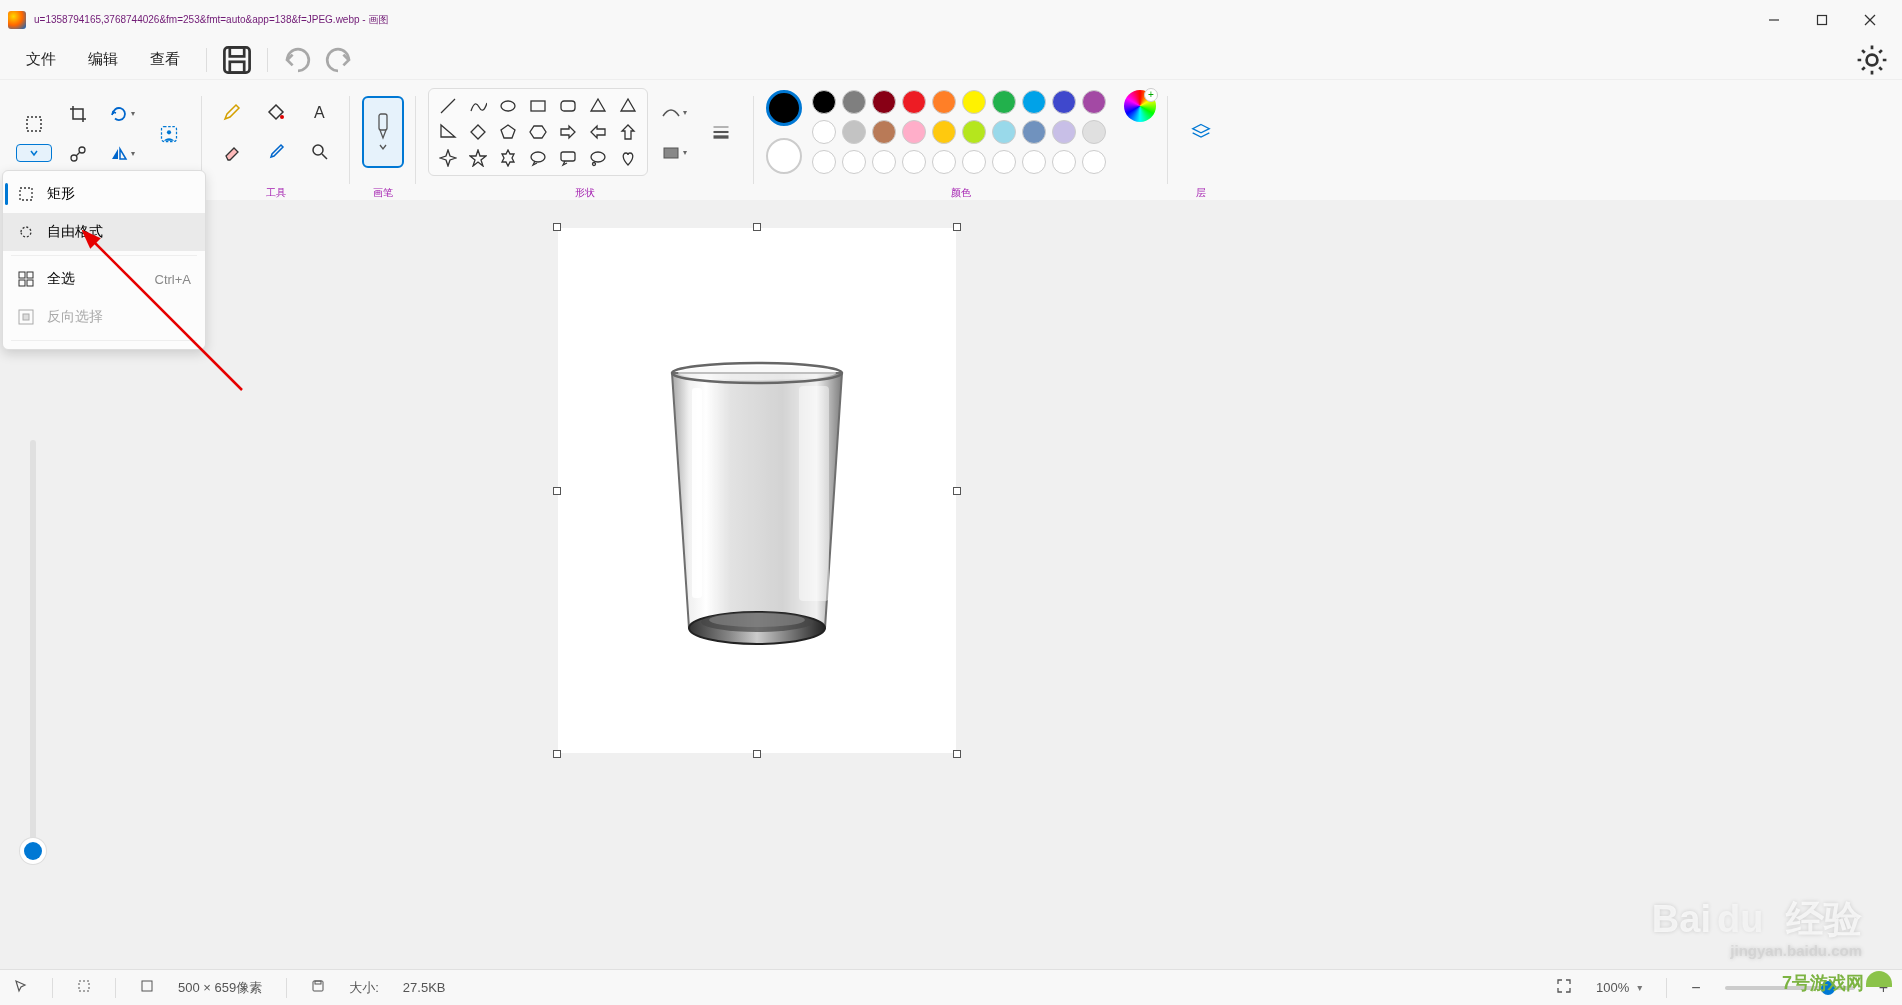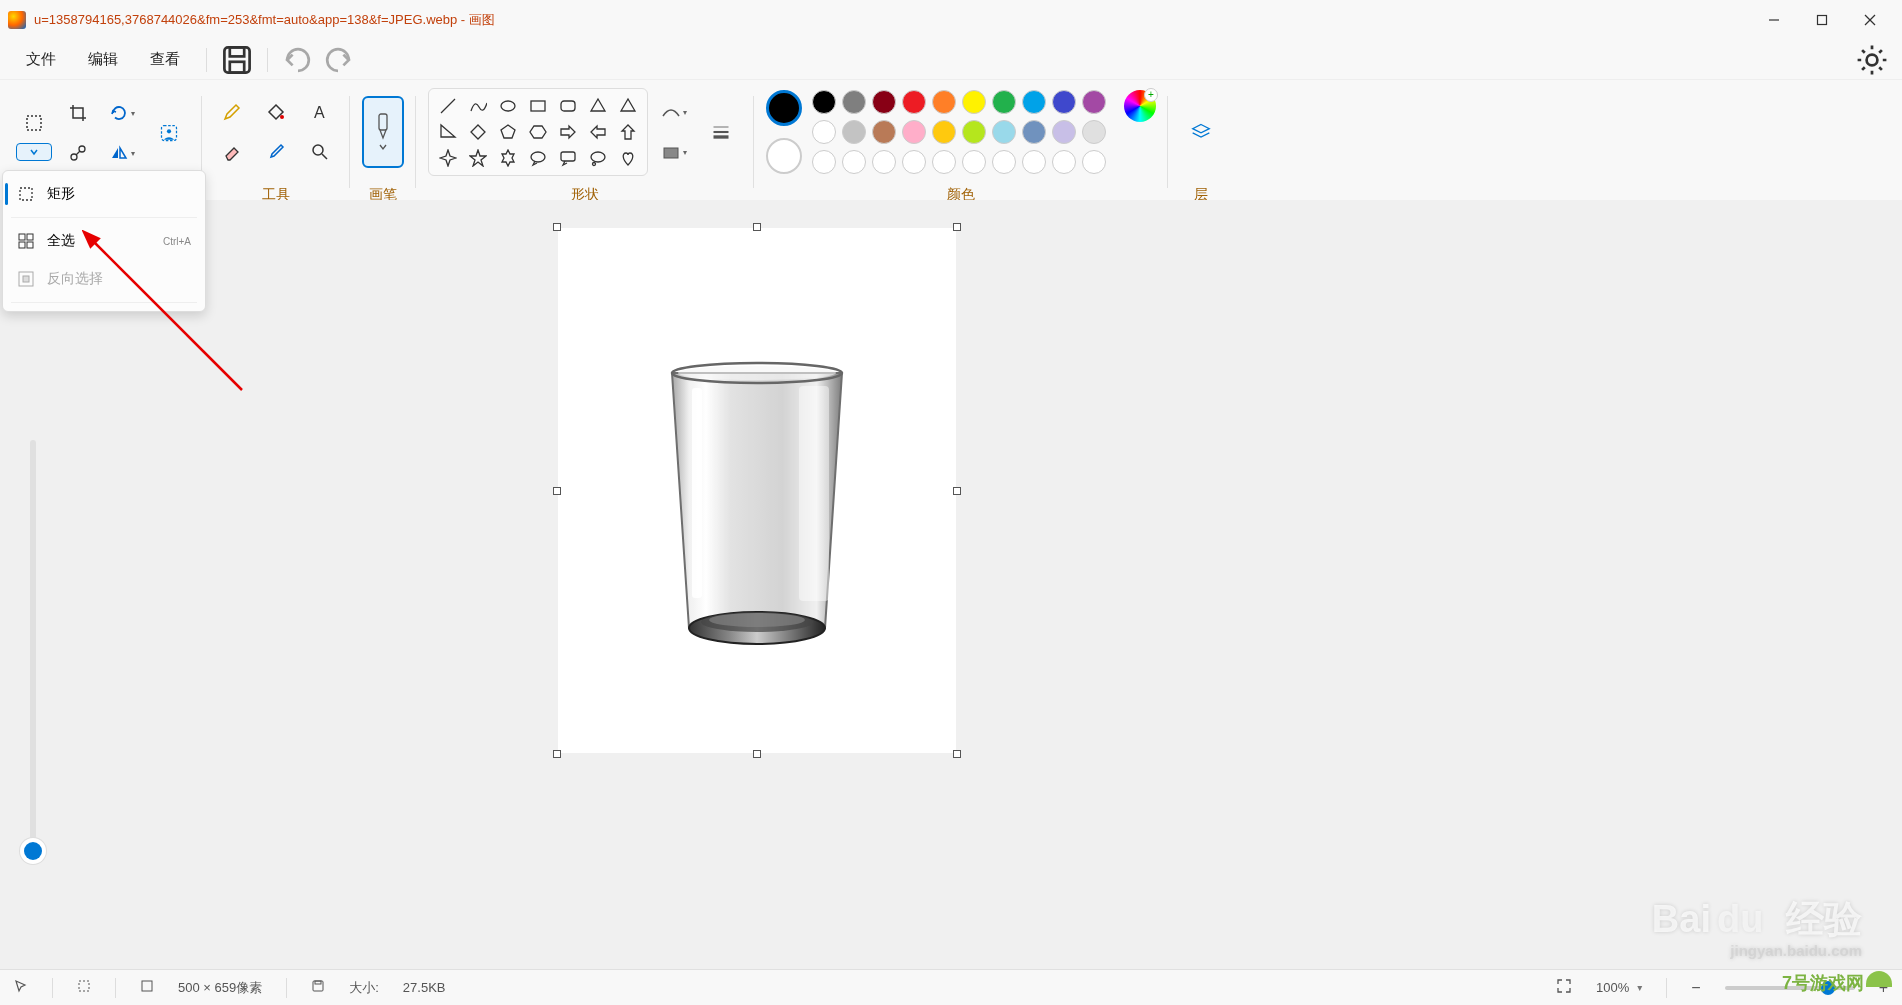--- a/index.html
+++ b/index.html
@@ -1,40 +1,40 @@
 <!DOCTYPE html>
 <html><head>
 <meta charset="utf-8">
 <style>
 * { margin: 0; padding: 0; box-sizing: border-box; font-family: "Microsoft YaHei", "Segoe UI", sans-serif; }
 body { background: #f5f5f5; width: 1902px; height: 1005px; overflow: hidden; position: relative; }
 
 
 .titlebar { height: 40px; background: #f8f8f8; display: flex; align-items: center; padding: 0 8px; }
 .titlebar .icon { width: 18px; height: 18px; margin-right: 8px; background: radial-gradient(circle at 30% 30%, #ffd700, #ff6600, #0066cc); border-radius: 3px; }
-.titlebar .title { flex: 1; font-size: 13px; color: #c2410c; }
+.titlebar .title { flex: 1; font-size: 10px; color: #701a75; }
 .titlebar .win-btns { display: flex; }
 .titlebar .win-btn { width: 48px; height: 32px; display: flex; align-items: center; justify-content: center; cursor: pointer; font-size: 14px; }
 .titlebar .win-btn svg { width: 12px; height: 12px; }
 
 
 .menubar { height: 40px; background: #f8f8f8; display: flex; align-items: center; padding: 0 12px; gap: 4px; border-bottom: 1px solid #eee; }
 .menubar .menu-item { padding: 6px 14px; font-size: 15px; color: #222; cursor: pointer; border-radius: 4px; }
 .menubar .sep { width: 1px; height: 24px; background: #ddd; margin: 0 8px; }
 .menubar .icon-btn { width: 36px; height: 32px; display: flex; align-items: center; justify-content: center; cursor: pointer; border-radius: 4px; }
 .menubar .icon-btn.disabled { opacity: 0.4; cursor: default; }
 .menubar .spacer { flex: 1; }
 
 
 .ribbon { background: #f8f8f8; border-bottom: 1px solid #e0e0e0; display: flex; padding: 8px 4px 4px 4px; }
 .ribbon-group { display: flex; flex-direction: column; align-items: center; padding: 0 12px; position: relative; }
 .ribbon-group:not(:last-child)::after { content: ''; position: absolute; right: 0; top: 8px; bottom: 20px; width: 1px; background: #e0e0e0; }
 .ribbon-group .tools { display: flex; flex-direction: column; gap: 8px; flex: 1; justify-content: center; padding-bottom: 4px; }
 .ribbon-group .tools-row { display: flex; gap: 8px; align-items: center; }
-.ribbon-group .label { font-size: 14px; color: #a16207; margin-top: 6px; padding-bottom: 4px; }
+.ribbon-group .label { font-size: 10px; color: #a21caf; margin-top: 6px; padding-bottom: 4px; }
 .tool-btn { width: 36px; height: 32px; display: flex; align-items: center; justify-content: center; cursor: pointer; border-radius: 4px; position: relative; }
 .tool-btn .dd { font-size: 8px; margin-left: 2px; color: #666; }
 .tool-btn svg { width: 20px; height: 20px; }
 
 .select-stack { display: flex; flex-direction: column; align-items: center; gap: 2px; }
 .select-main { width: 36px; height: 36px; display: flex; align-items: center; justify-content: center; }
 .select-dd { width: 36px; height: 18px; display: flex; align-items: center; justify-content: center; border: 1.5px solid #0078d4; border-radius: 4px; background: #e6f2fb; }
 
 .brush-btn { width: 42px; height: 72px; border: 2px solid #0078d4; border-radius: 6px; display: flex; flex-direction: column; align-items: center; justify-content: center; background: #e6f2fb; }
 
@@ -53,21 +53,21 @@
 .color-picker { width: 32px; height: 32px; border-radius: 50%; background: conic-gradient(red,yellow,lime,cyan,blue,magenta,red); align-self: flex-start; margin-left: 8px; position: relative; }
 .color-picker::after { content: '+'; position: absolute; top: -2px; right: -2px; background: #fff; border-radius: 50%; width: 12px; height: 12px; font-size: 10px; text-align: center; line-height: 12px; color: #0a0; border: 1px solid #ccc; }
 
 
 .context-menu { position: absolute; left: 2px; top: 170px; width: 204px; background: #fcfcfc; border: 1px solid #ddd; border-radius: 6px; box-shadow: 0 4px 12px rgba(0,0,0,0.15); padding: 4px 0; z-index: 100; }
 .context-menu .item { display: flex; align-items: center; padding: 10px 14px; font-size: 14px; cursor: pointer; gap: 12px; position: relative; }
 .context-menu .item.hovered { background: #eaeaea; }
 .context-menu .item.active::before { content: ''; position: absolute; left: 2px; top: 8px; bottom: 8px; width: 3px; background: #0078d4; border-radius: 2px; }
 .context-menu .item.disabled { color: #aaa; cursor: default; }
 .context-menu .item .ic { width: 18px; height: 18px; display: flex; align-items: center; justify-content: center; }
-.context-menu .item .shortcut { margin-left: auto; color: #888; font-size: 10px; }
+.context-menu .item .shortcut { margin-left: auto; color: #888; font-size: 13px; }
 .context-menu .sep { height: 1px; background: #eee; margin: 4px 8px; }
 
 
 .canvas-area { position: absolute; top: 200px; left: 0; right: 0; bottom: 36px; background: #f0f0f0; overflow: hidden; }
 .canvas-wrap { position: absolute; left: 558px; top: 28px; width: 398px; height: 525px; background: #fff; }
 .handle { position: absolute; width: 8px; height: 8px; border: 1.5px solid #555; background: #fff; }
 .handle.tl { left: -5px; top: -5px; } .handle.tm { left: 50%; top: -5px; margin-left: -4px; } .handle.tr { right: -5px; top: -5px; }
 .handle.ml { left: -5px; top: 50%; margin-top: -4px; } .handle.mr { right: -5px; top: 50%; margin-top: -4px; }
 .handle.bl { left: -5px; bottom: -5px; } .handle.bm { left: 50%; bottom: -5px; margin-left: -4px; } .handle.br { right: -5px; bottom: -5px; }
 
@@ -518,20 +518,28 @@
 
 <div class="context-menu">
   <div class="item active">
     <span class="ic">
         <svg width="16" height="16" viewBox="0 0 16 16">
           <rect x="2" y="2" width="12" height="12" stroke="#333" fill="none" stroke-dasharray="2 2" stroke-width="1.3"></rect>
         </svg>
       </span>
     <span>矩形</span>
   </div>
+  <div class="item hovered">
+    <span class="ic">
+        <svg width="16" height="16" viewBox="0 0 16 16">
+          <path d="M3 8c0-3 3-5 5-5s5 2 5 5-3 5-5 5-5-2-5-5z" stroke="#333" fill="none" stroke-dasharray="2 2" stroke-width="1.3"></path>
+        </svg>
+      </span>
+    <span>自由格式</span>
+  </div>
   <div class="sep"></div>
   <div class="item">
     <span class="ic">
         <svg width="16" height="16" viewBox="0 0 16 16">
           <rect x="1" y="1" width="6" height="6" stroke="#333" fill="none"></rect>
           <rect x="9" y="1" width="6" height="6" stroke="#333" fill="none"></rect>
           <rect x="1" y="9" width="6" height="6" stroke="#333" fill="none"></rect>
           <rect x="9" y="9" width="6" height="6" stroke="#333" fill="none"></rect>
         </svg>
       </span>

